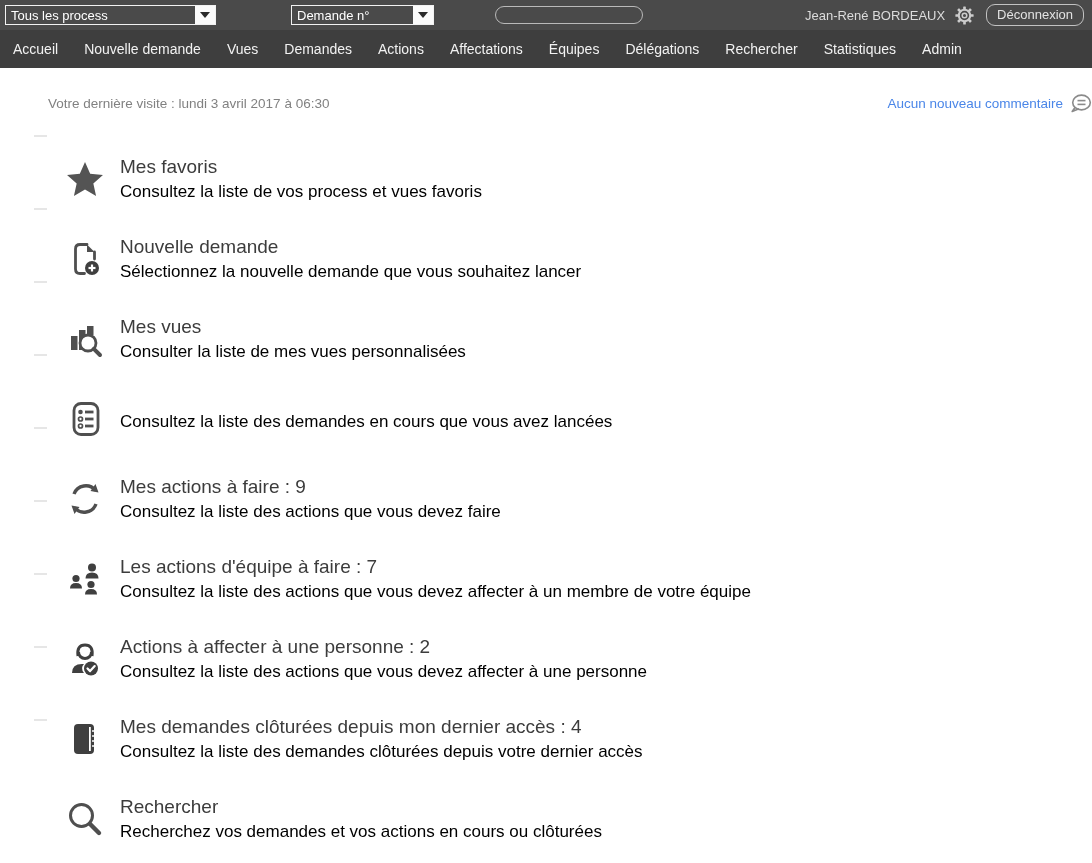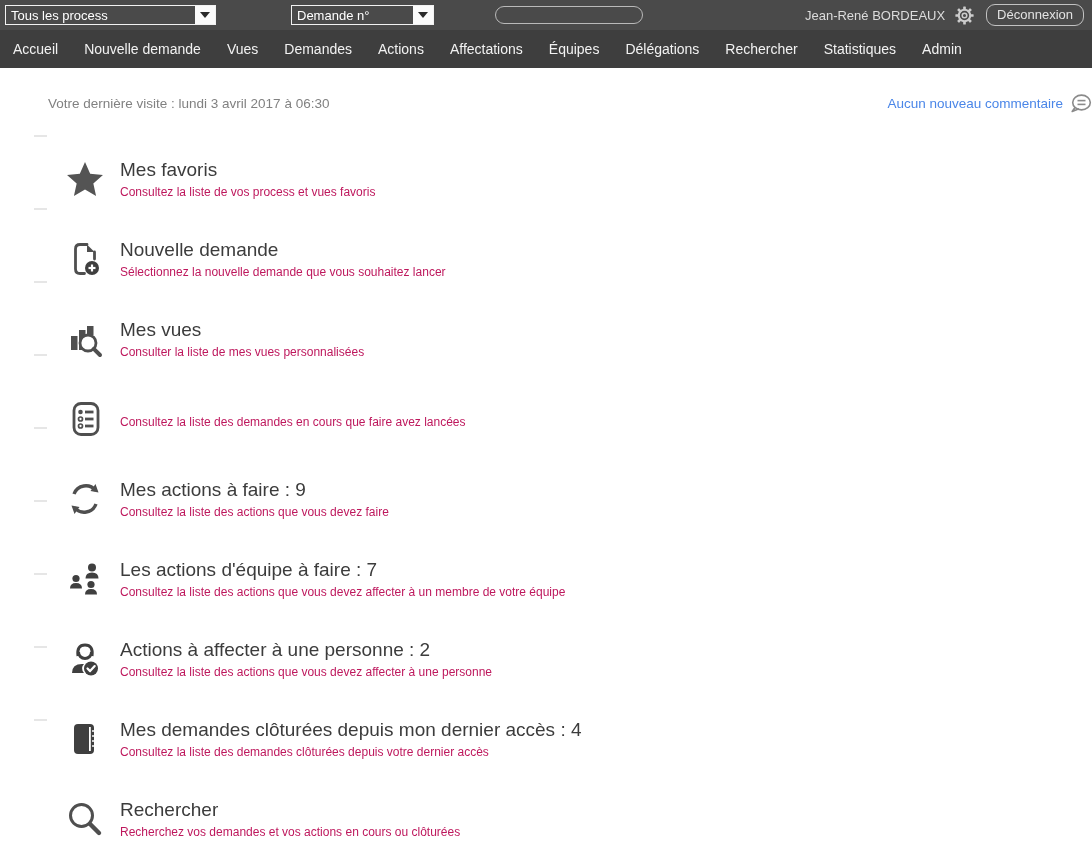--- a/index.html
+++ b/index.html
@@ -130,21 +130,21 @@
   }
   .icon-box {
     width: 42px;
     display: flex;
     align-items: center;
     justify-content: center;
     flex: none;
   }
   .item-text { margin-left: 14px; }
   .item-title { font-size: 19px; color: #3c3c3c; line-height: 1.15; }
-  .item-subtitle { font-size: 12px; color: #be185d; margin-top: 5px; }
+  .item-subtitle { font-size: 17px; color: #000000; margin-top: 5px; }
 
   .ic { display: block; }
 </style>
 </head>
 <body>
 
 <div class="topbar">
   <div class="fake-select sel-process">
     <span class="sel-label">Tous les process</span>
     <span class="arrow-box">
@@ -273,21 +273,21 @@
           <rect x="7" y="4.5" width="24" height="31" rx="7" fill="none" stroke="#4f4f4f" stroke-width="2.8"></rect>
           <circle cx="13.5" cy="13" r="2.3" fill="#4f4f4f"></circle>
           <line x1="18" y1="13" x2="26.5" y2="13" stroke="#4f4f4f" stroke-width="2.8"></line>
           <circle cx="13.5" cy="20" r="2" fill="none" stroke="#4f4f4f" stroke-width="1.7"></circle>
           <line x1="18" y1="20" x2="26.5" y2="20" stroke="#4f4f4f" stroke-width="2.8"></line>
           <circle cx="13.5" cy="27" r="2" fill="none" stroke="#4f4f4f" stroke-width="1.7"></circle>
           <line x1="18" y1="27" x2="26.5" y2="27" stroke="#4f4f4f" stroke-width="2.8"></line>
         </svg>
       </span>
       <span class="item-text">
-        <div class="item-subtitle">Consultez la liste des demandes en cours que faire avez lancées</div>
+        <div class="item-subtitle">Consultez la liste des demandes en cours que vous avez lancées</div>
       </span>
     </li>
 
     <li class="home-item">
       <span class="icon-box">
         <svg class="ic" width="40" height="40" viewBox="0 0 40 40">
           <path d="M9 15 A 12.5 12.5 0 0 1 30.5 11.5" fill="none" stroke="#4f4f4f" stroke-width="3.4"></path>
           <polygon points="30.5,5 33.5,13.5 25.5,12" fill="#4f4f4f"></polygon>
           <path d="M31 25 A 12.5 12.5 0 0 1 9.5 28.5" fill="none" stroke="#4f4f4f" stroke-width="3.4"></path>
           <polygon points="9.5,35 6.5,26.5 14.5,28" fill="#4f4f4f"></polygon>

